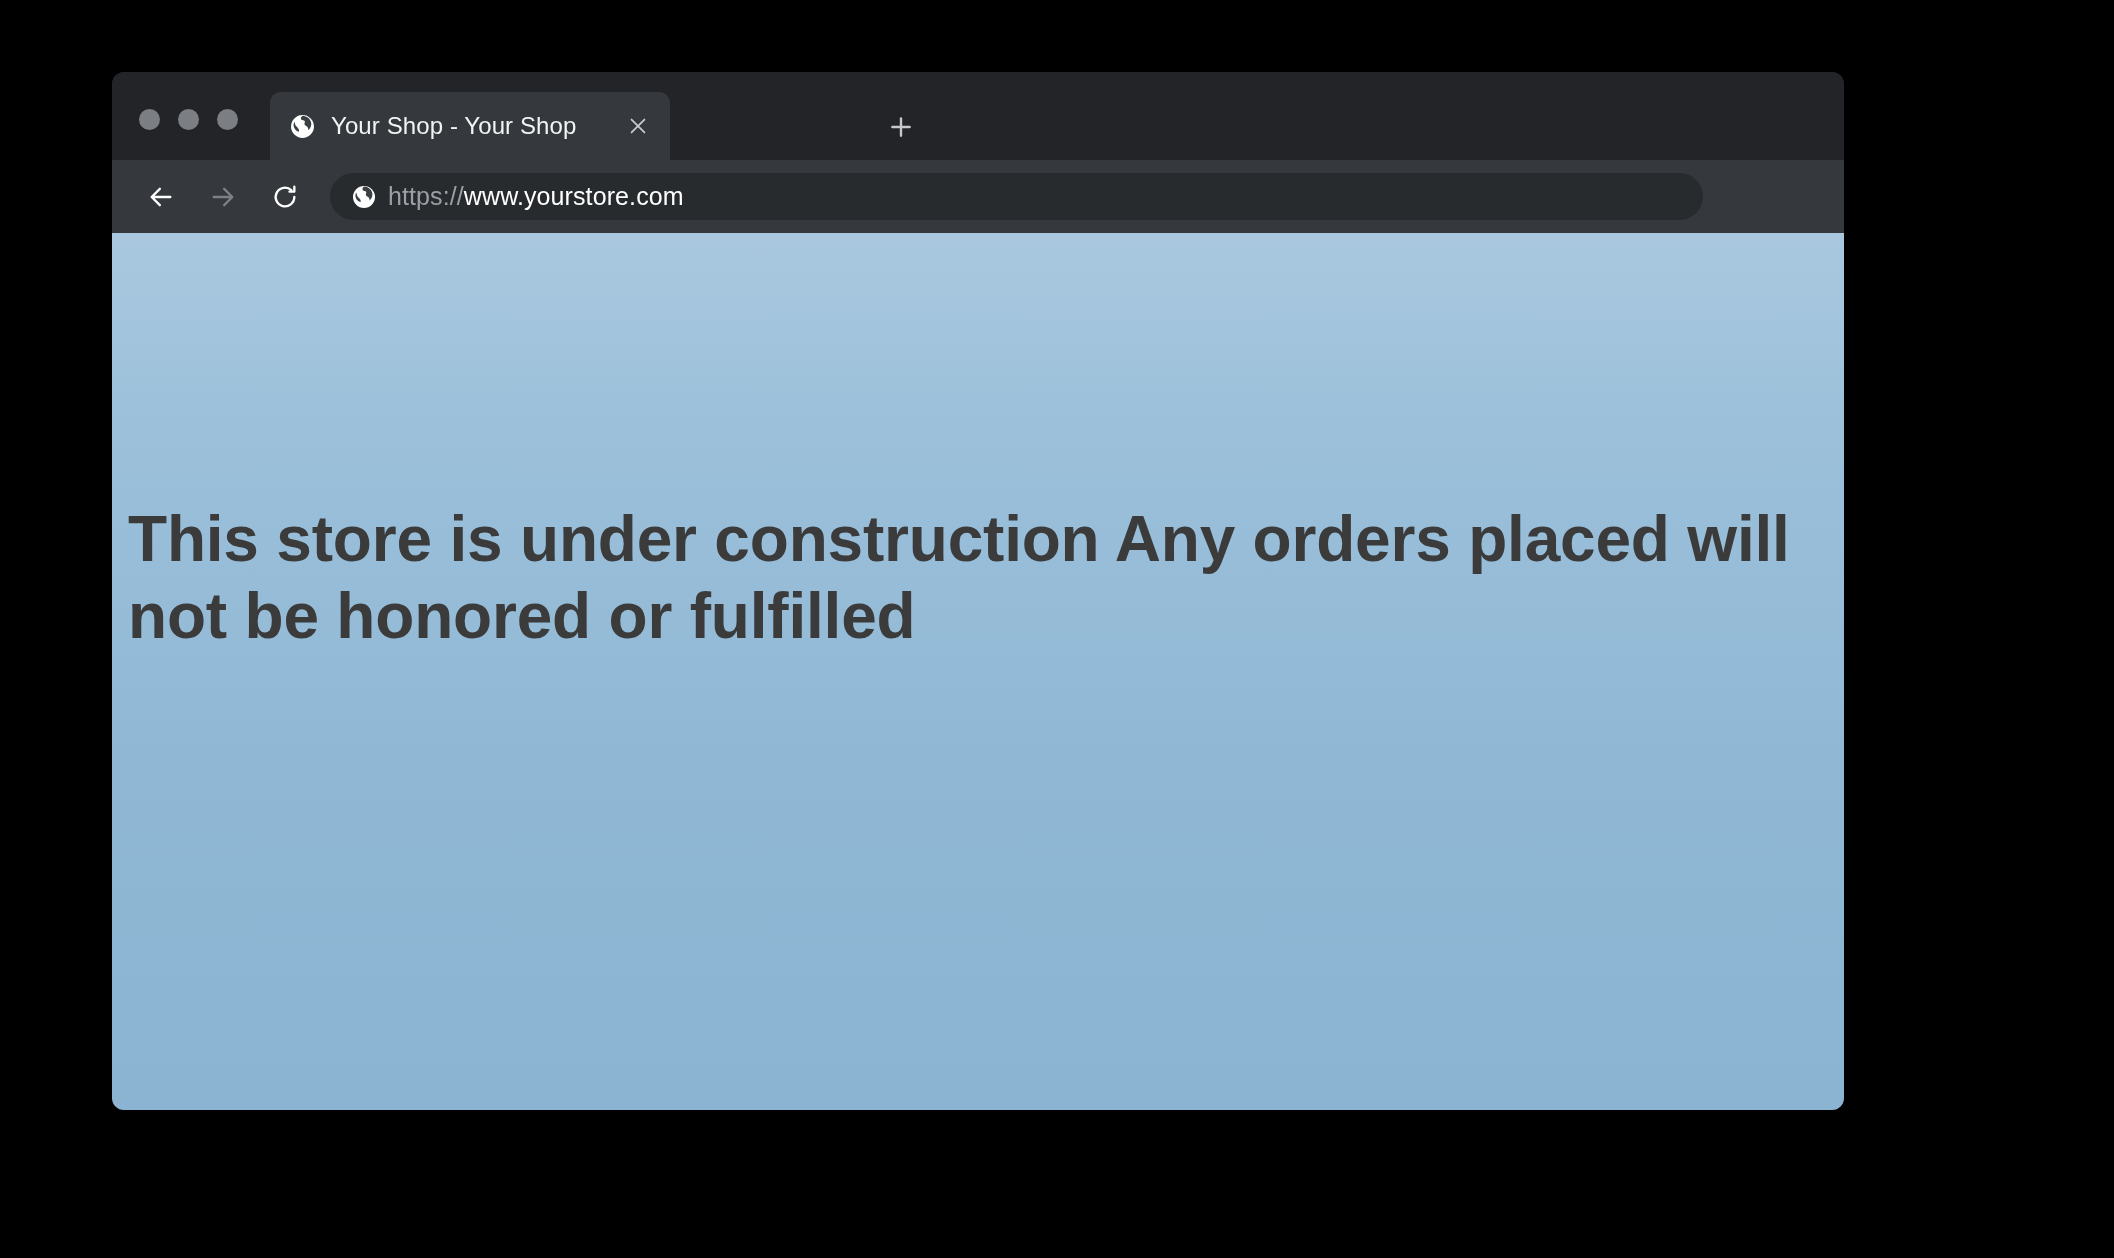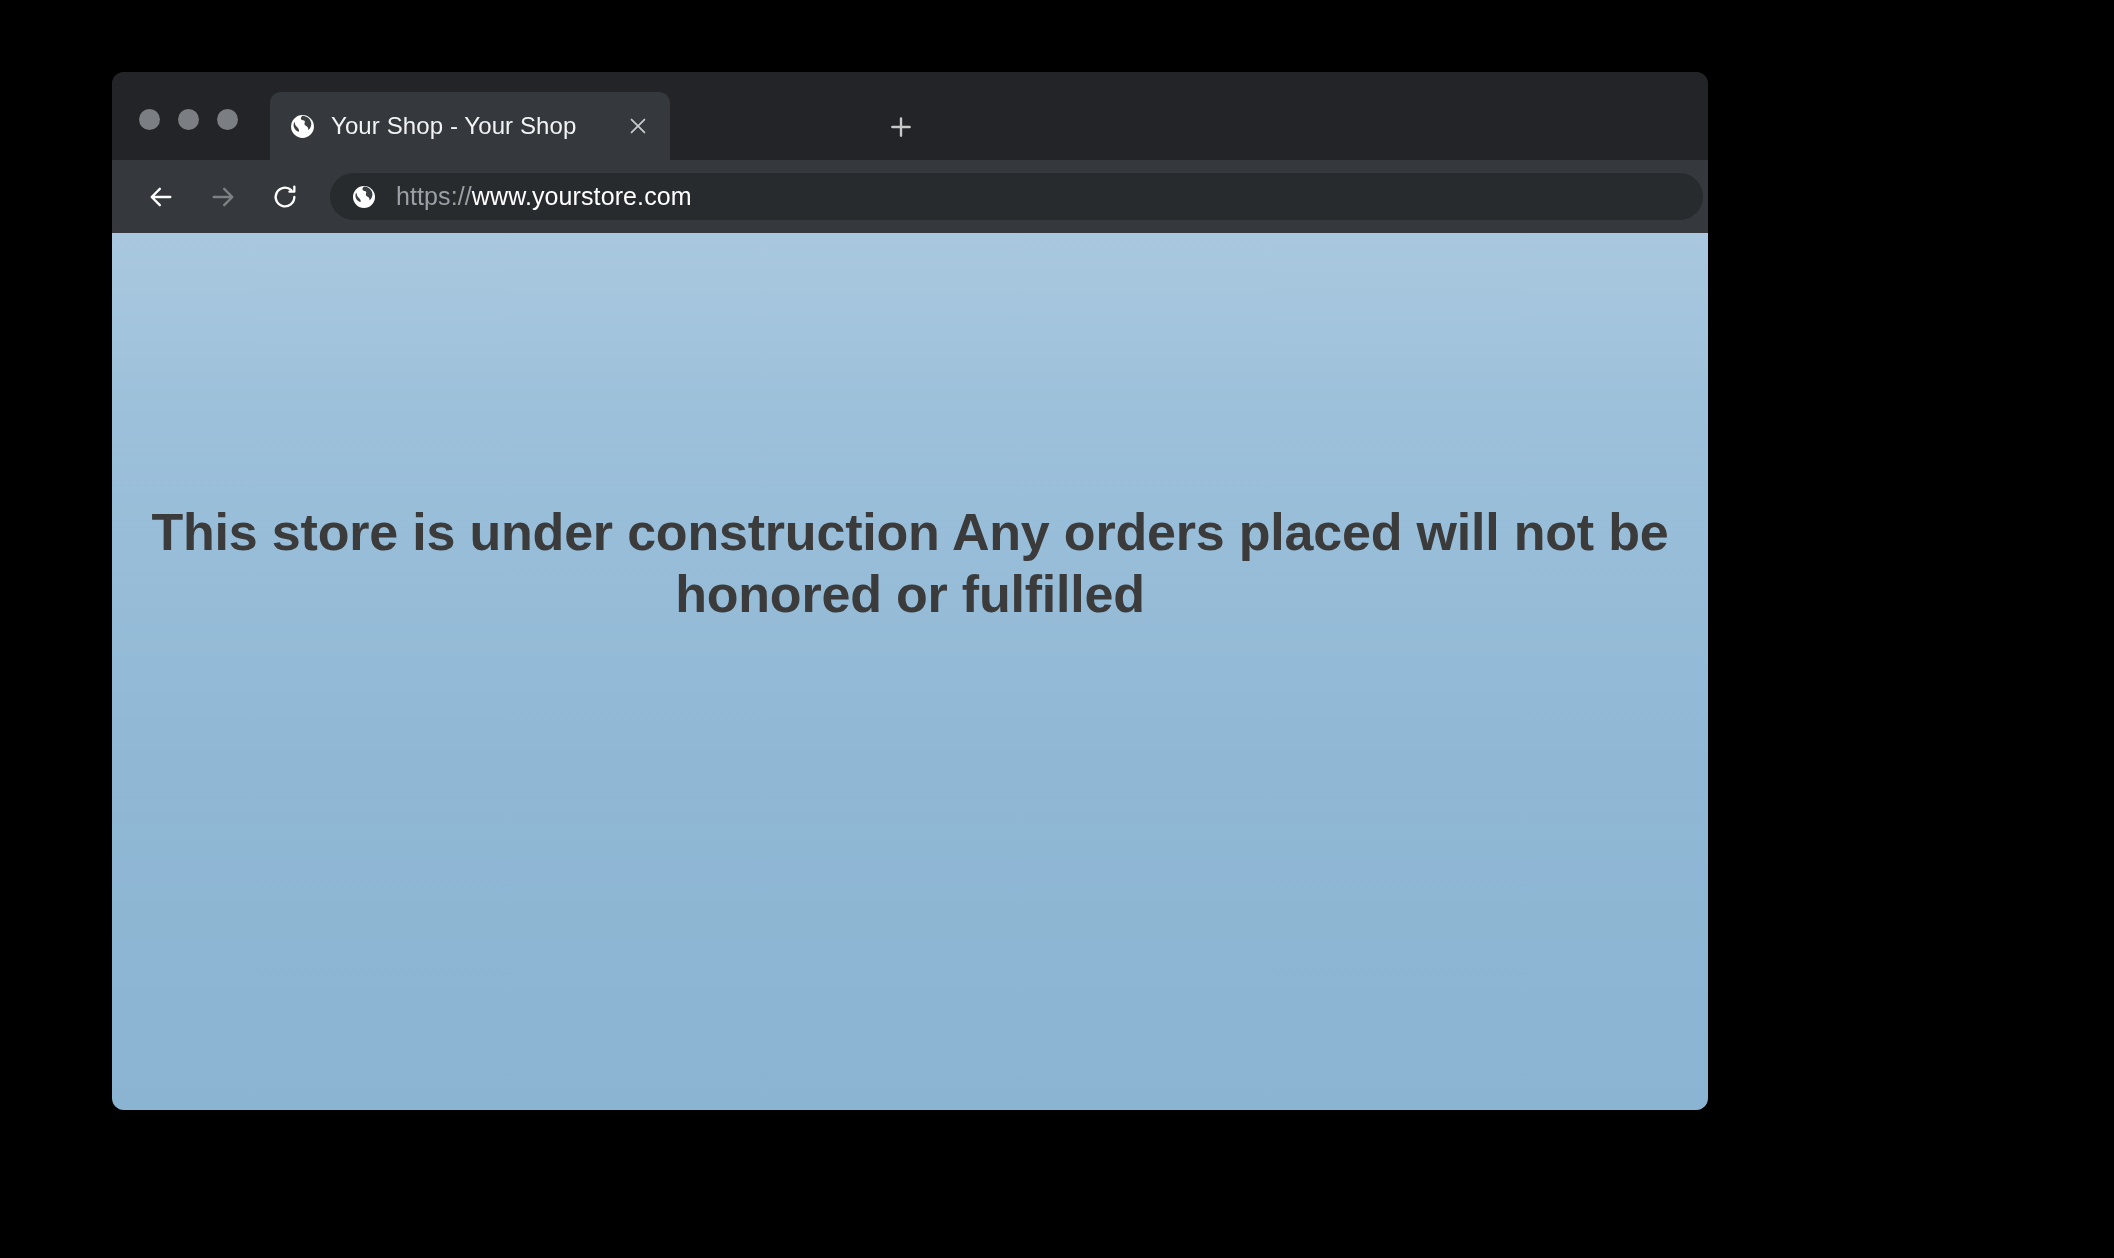--- a/index.html
+++ b/index.html
@@ -13,21 +13,21 @@
     overflow: hidden;
     font-family: "Liberation Sans", sans-serif;
     -webkit-font-smoothing: antialiased;
   }
 
   
   .browser-window {
     position: absolute;
     left: 112px;
     top: 72px;
-    width: 1596px;
+    width: 1732px;
     height: 1038px;
     border-radius: 12px;
     overflow: hidden;
     background: #222427;
     box-shadow: 0 0 0 0 rgba(0,0,0,0);
   }
 
   
   .tab-strip {
     position: relative;
@@ -139,21 +139,21 @@
     padding-left: 22px;
     box-sizing: border-box;
   }
   .omnibox-favicon {
     width: 24px;
     height: 24px;
     flex: 0 0 24px;
     display: block;
   }
   .omnibox-url {
-    margin-left: 20px;
+    margin-left: 12px;
     font-size: 25px;
     color: #ffffff;
     white-space: nowrap;
     overflow: hidden;
     letter-spacing: 0.1px;
   }
   .omnibox-url .scheme { color: #9aa0a6; }
 
   .toolbar-right {
     position: absolute;
@@ -199,23 +199,23 @@
     height: 877px;
     background: linear-gradient(to bottom, #a9c8df 0%, #9cc0da 22%, #90b8d5 60%, #8ab4d2 100%);
     overflow: hidden;
   }
   .page-message {
     position: absolute;
     left: 50%;
     top: 268px;
     transform: translateX(-50%);
     width: 1700px;
-    text-align: center;
+    text-align: left;
     color: #3b3b3b;
-    font-size: 52px;
+    font-size: 64px;
     font-weight: bold;
     line-height: 1.2;
     letter-spacing: -0.2px;
   }
 </style>
 </head>
 <body>
 
 <div class="browser-window">
 

